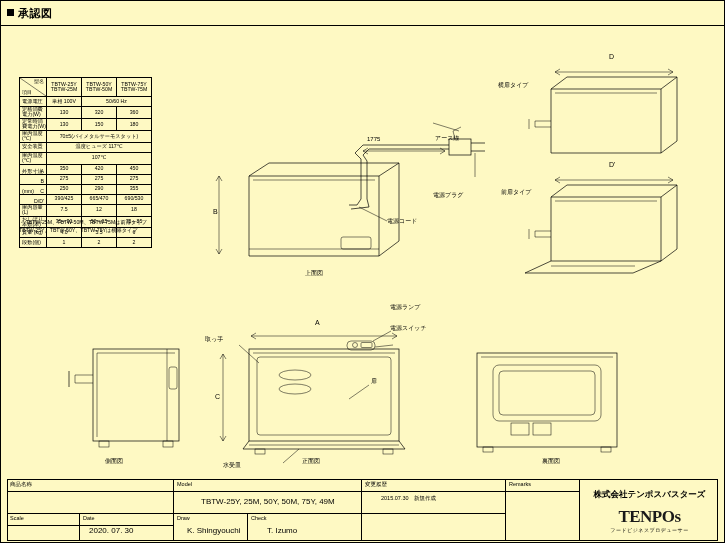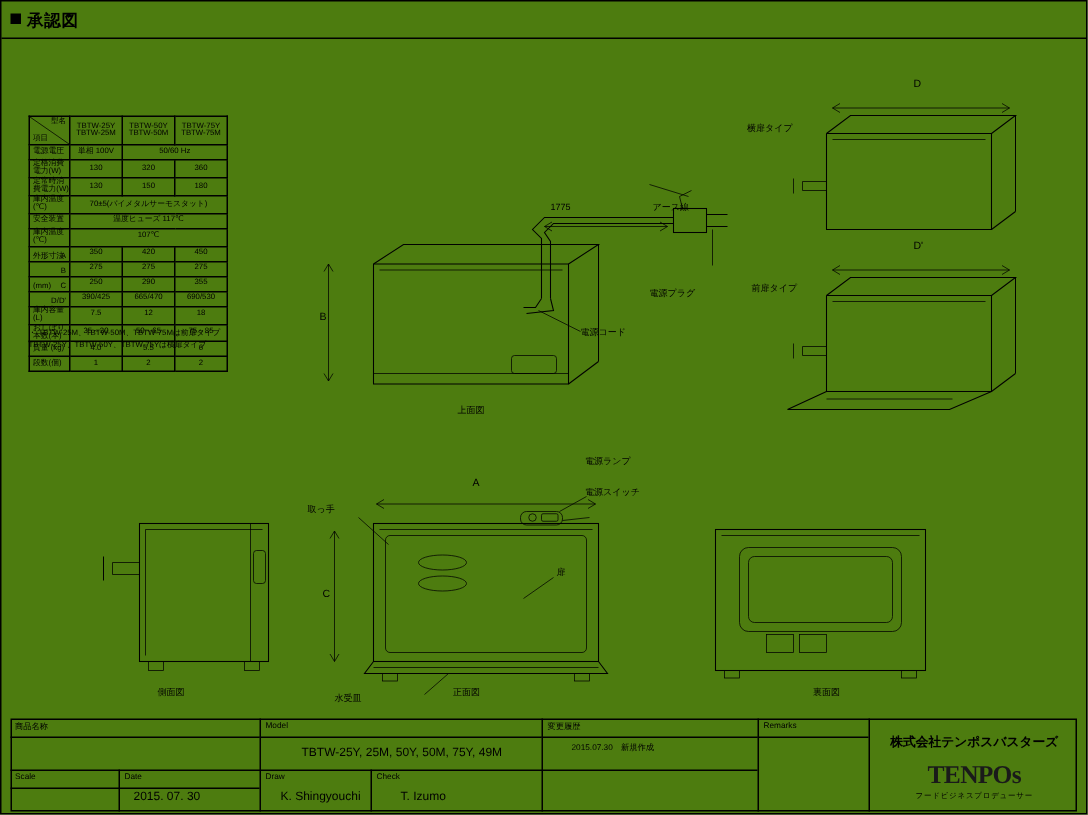--- a/index.html
+++ b/index.html
@@ -1,17 +1,17 @@
 <!DOCTYPE html>
 <html><head>
 <meta charset="utf-8">
 <style>
   html,body{margin:0;padding:0;background:#ffffff;}
   body{width:725px;height:543px;font-family:"Liberation Sans","DejaVu Sans",sans-serif;color:#000;overflow:hidden;}
-  .page{position:relative;width:725px;height:543px;box-sizing:border-box;border:1px solid #000;background:#4d7c0f;}
+  .page{position:relative;width:725px;height:543px;box-sizing:border-box;border:1px solid #000;background:#fef9c3;}
 
   
   .hdr{position:absolute;left:6px;top:5px;font-size:11px;font-weight:bold;letter-spacing:0.5px;}
   .hdr .sq{display:inline-block;width:7px;height:7px;background:#000;margin-right:4px;vertical-align:1px;}
   .hdr-rule{position:absolute;left:0;top:24px;width:723px;height:1px;background:#000;}
 
   
   .spec{position:absolute;left:18px;top:76px;border-collapse:collapse;font-size:5.2px;line-height:1.05;}
   .spec td{border:0.6px solid #000;padding:0;text-align:center;height:9px;}
   .spec td.l{text-align:left;padding-left:2px;}
@@ -334,21 +334,21 @@
     <div class="ln hl" style="left:172px;top:12px;width:188px;"></div>
     <div class="ln hl" style="left:360px;top:12px;width:144px;"></div>
     <div class="ln hl" style="left:504px;top:12px;width:74px;"></div>
     <div class="ln hl" style="left:6px;top:46px;width:166px;"></div>
     <div class="ln vl" style="left:78px;top:34px;height:28px;"></div>
     <div class="ln vl" style="left:246px;top:34px;height:28px;"></div>
 
     <div class="cell t" style="left:9px;top:2px;">商品名称</div>
     <div class="cell t" style="left:9px;top:36px;">Scale</div>
     <div class="cell t" style="left:82px;top:36px;">Date</div>
-    <div class="cell val-mid" style="left:88px;top:47px;">2015. 07. 30</div>
+    <div class="cell val-mid" style="left:88px;top:47px;">2020. 07. 30</div>
 
     <div class="cell t" style="left:176px;top:2px;">Model</div>
     <div class="cell val-mid" style="left:200px;top:18px;">TBTW-25Y, 25M, 50Y, 50M, 75Y, 49M</div>
     <div class="cell t" style="left:176px;top:36px;">Draw</div>
     <div class="cell val-mid" style="left:186px;top:47px;">K. Shingyouchi</div>
     <div class="cell t" style="left:250px;top:36px;">Check</div>
     <div class="cell val-mid" style="left:266px;top:47px;">T. Izumo</div>
 
     <div class="cell t" style="left:364px;top:2px;">変更履歴</div>
     <div class="cell tiny" style="left:380px;top:16px;">2015.07.30　新規作成</div>

